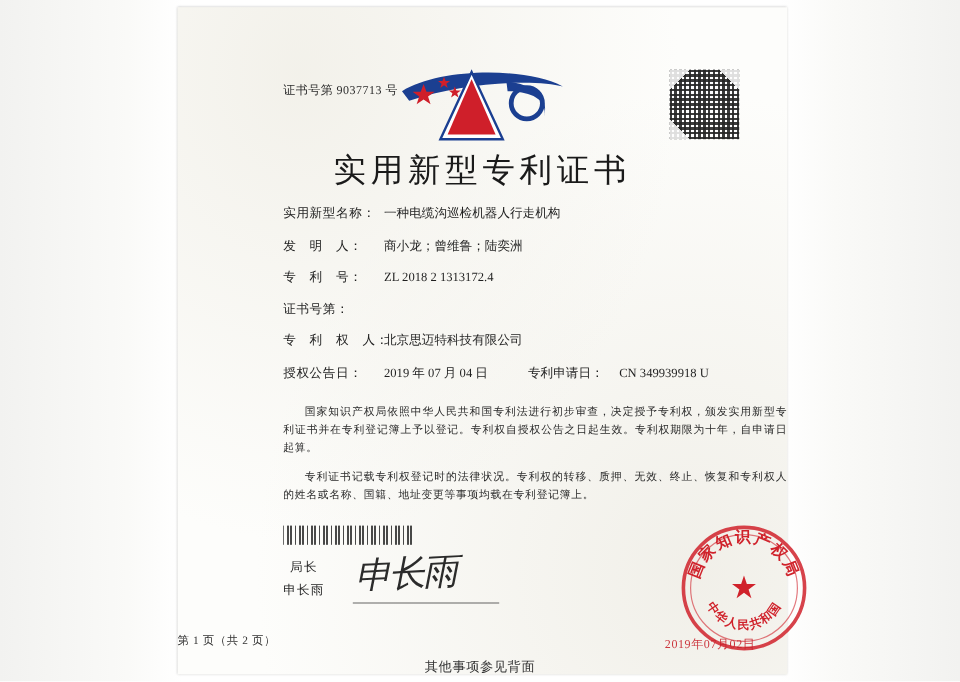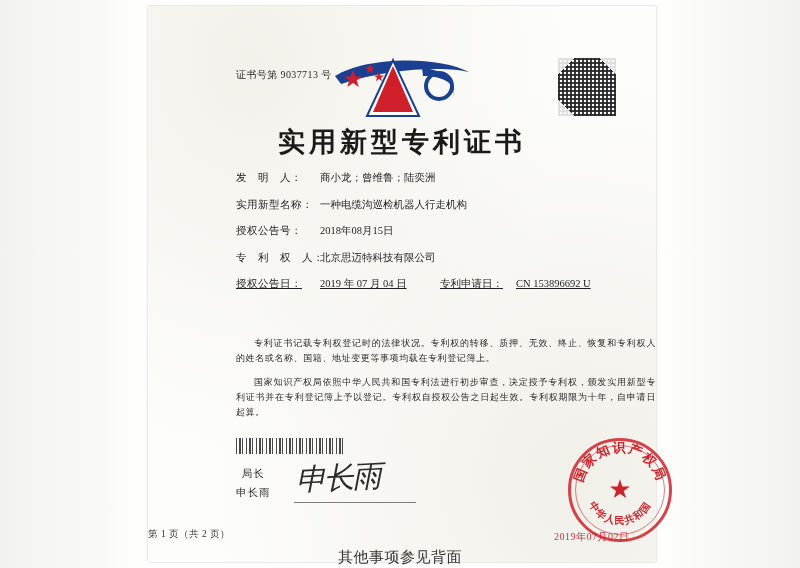--- a/index.html
+++ b/index.html
@@ -100,21 +100,21 @@
   }
 
   
   .doc-title {
     position: absolute;
     left: 0;
     right: 0;
     top: 118px;
     text-align: center;
     font-size: 27px;
-    font-weight: bold;
+    font-weight: normal;
     letter-spacing: 4px;
     color: #1a1a1a;
     font-family: "DejaVu Sans", sans-serif;
   }
 
   
   .fields {
     position: absolute;
     left: 88px;
     top: 165px;
@@ -136,21 +136,20 @@
   .field-value {
     flex: 1 1 auto;
   }
 
   .grant-row {
     display: flex;
     align-items: baseline;
     margin-bottom: 3px;
     white-space: nowrap;
     width: 440px;
-    text-decoration: underline;
   }
   .grant-row .field-label { width: 84px; flex: 0 0 84px; }
   .grant-row .grant-date { flex: 0 0 120px; }
   .grant-row .pub-label { flex: 0 0 76px; }
   .grant-row .pub-value { flex: 1 1 auto; }
 
   
   .body-text {
     position: absolute;
     left: 88px;
@@ -270,21 +269,21 @@
     font-size: 9.5px;
     color: #333;
     letter-spacing: 0.5px;
   }
   .footer-note {
     position: absolute;
     left: 0;
     right: 0;
     top: 548px;
     text-align: center;
-    font-size: 15px;
+    font-size: 11px;
     color: #333;
     letter-spacing: 0.5px;
   }
 </style>
 </head>
 <body>
 
 <div id="page">
 
   <div class="scan-shade-left"></div>
@@ -308,46 +307,49 @@
           <polygon points="43,14 44.3,17.5 48,17.5 45,19.7 46.1,23.3 43,21.1 39.9,23.3 41,19.7 38,17.5 41.7,17.5"></polygon>
           <polygon points="52,22 53.3,25.5 57,25.5 54,27.7 55.1,31.3 52,29.1 48.9,31.3 50,27.7 47,25.5 50.7,25.5"></polygon>
         </g>
       </svg>
     </div>
 
     <div class="doc-title">实用新型专利证书</div>
 
     <div class="fields">
       <div class="field-row">
+        <span class="field-label">实用新型名称：</span>
+        <span class="field-value">一种电缆沟巡检机器人行走机构</span>
+      </div>
+      <div class="field-row">
         <span class="field-label">发　明　人：</span>
         <span class="field-value">商小龙；曾维鲁；陆奕洲</span>
       </div>
       <div class="field-row">
-        <span class="field-label">实用新型名称：</span>
-        <span class="field-value">一种电缆沟巡检机器人行走机构</span>
-      </div>
-      <div class="field-row">
-        <span class="field-label">授权公告号：</span>
-        <span class="field-value">2018年08月15日</span>
+        <span class="field-label">专　利　号：</span>
+        <span class="field-value">ZL 2018 2 1313172.4</span>
+      </div>
+      <div class="field-row">
+        <span class="field-label">证书号第：</span>
       </div>
       <div class="field-row">
         <span class="field-label">专　利　权　人：</span>
         <span class="field-value">北京思迈特科技有限公司</span>
       </div>
       <div class="grant-row">
         <span class="field-label">授权公告日：</span>
         <span class="grant-date">2019 年 07 月 04 日</span>
         <span class="pub-label">专利申请日：</span>
-        <span class="pub-value">CN 153896692 U</span>
+        <span class="pub-value">CN 349939918 U</span>
       </div>
     </div>
 
     <div class="body-text">
+      <p>国家知识产权局依照中华人民共和国专利法进行初步审查，决定授予专利权，颁发实用新型专利证书并在专利登记簿上予以登记。专利权自授权公告之日起生效。专利权期限为十年，自申请日起算。</p>
       <p>专利证书记载专利权登记时的法律状况。专利权的转移、质押、无效、终止、恢复和专利权人的姓名或名称、国籍、地址变更等事项均载在专利登记簿上。</p>
-      <p>国家知识产权局依照中华人民共和国专利法进行初步审查，决定授予专利权，颁发实用新型专利证书并在专利登记簿上予以登记。专利权自授权公告之日起生效。专利权期限为十年，自申请日起算。</p>
     </div>
 
     <div class="barcode"></div>
 
     <div class="sig-block">
       <div>局长</div>
       <div>申长雨</div>
     </div>
     <div class="sig-script">申长雨</div>
     <div class="sig-underline"></div>

